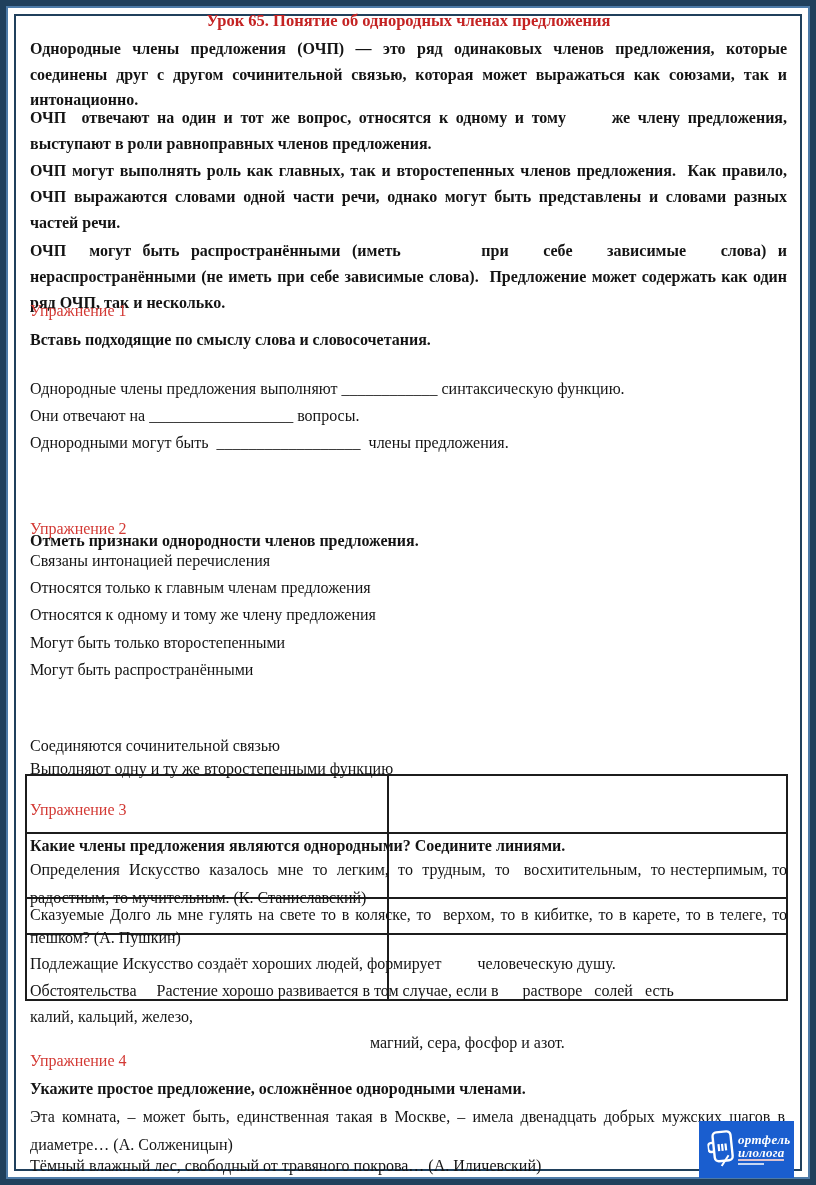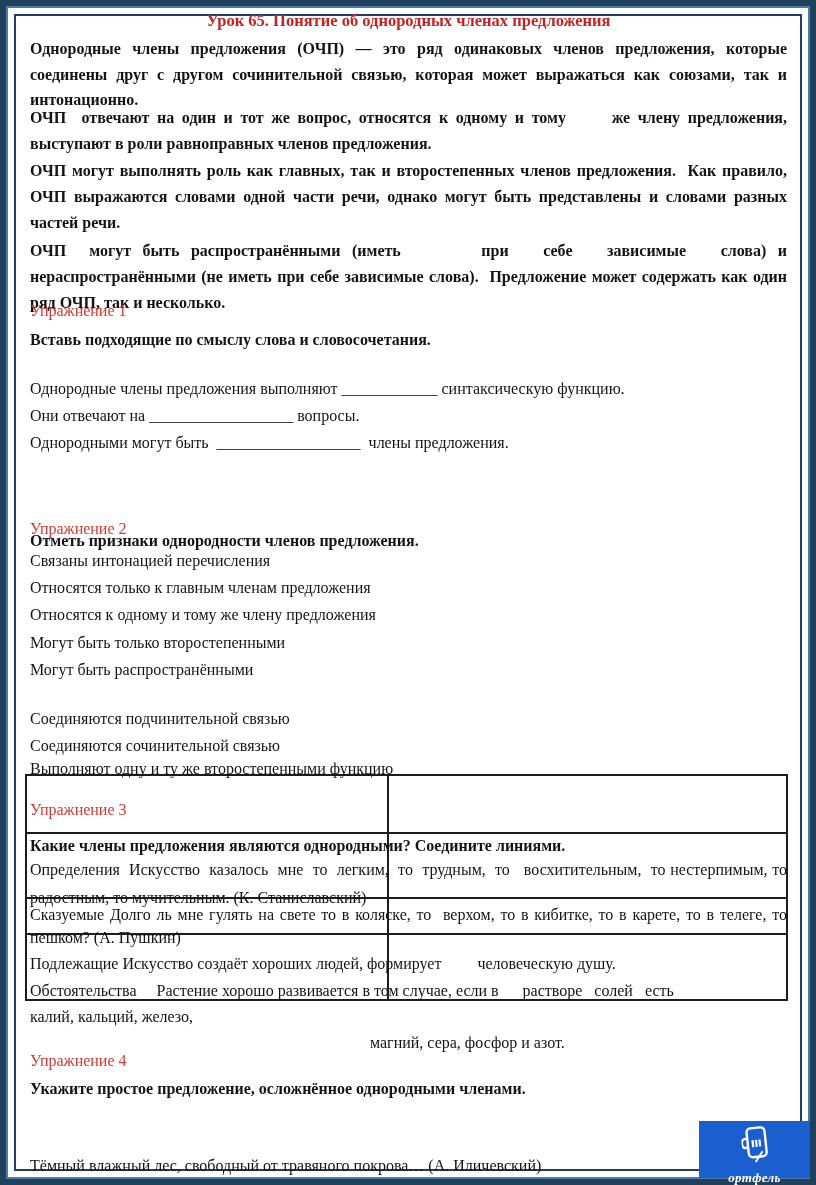--- a/index.html
+++ b/index.html
@@ -30,23 +30,23 @@
   .red{color:var(--red2);}
   .title{top:10px;text-align:center;font-weight:bold;color:var(--red);font-size:16.5px;line-height:22px;}
   .lh26{line-height:26px;}
   .line1{line-height:20px;}
   
   .tl{position:absolute;background:#1c1c1c;z-index:1;}
   .tl.h{height:2px;left:25px;width:763px;}
   .tl.v{width:2px;top:774px;height:227px;}
   
   .logo{
-    position:absolute;left:699px;top:1121px;width:111px;height:57px;
+    position:absolute;left:699px;top:1121px;width:95px;height:57px;
     background:var(--logoblue);z-index:10;
-    display:flex;align-items:center;gap:4px;padding:4px 9px;box-sizing:border-box;flex-direction:column;
+    display:flex;align-items:center;gap:4px;padding:4px 9px;box-sizing:border-box;
   }
   .logo-ic{flex:0 0 auto;transform:rotate(-6deg);}
   .logo-tx{color:#ffffff;font-style:italic;font-weight:bold;
     font-size:13px;line-height:13px;letter-spacing:0.3px;}
   .logo-tagline{margin-top:3px;}
   .tbar{display:block;height:2px;background:rgba(255,210,205,0.85);margin-bottom:2px;width:46px;}
   .tbar.short{width:26px;background:rgba(255,255,255,0.75);}
 </style>
 </head>
 <body>
@@ -69,21 +69,20 @@
   <div class="abs line1" style="top:406px;">Они отвечают на __________________ вопросы.</div>
   <div class="abs line1" style="top:433px;">Однородными могут быть &nbsp;__________________ &nbsp;члены предложения.</div>
 
   <div class="abs red line1" style="top:503px;margin-top:16px;">Упражнение 2</div>
   <div class="abs b line1" style="top:531px;">Отметь признаки однородности членов предложения.</div>
   <div class="abs line1" style="top:551px;">Связаны интонацией перечисления</div>
   <div class="abs line1" style="top:578px;">Относятся только к главным членам предложения</div>
   <div class="abs line1" style="top:605px;">Относятся к одному и тому же члену предложения</div>
   <div class="abs line1" style="top:633px;">Могут быть только второстепенными</div>
   <div class="abs line1" style="top:660px;">Могут быть распространёнными</div>
-  <div class="abs line1" style="top:709px;">Соединяются подчинительной связью</div>
   <div class="abs line1" style="top:736px;">Соединяются сочинительной связью</div>
   <div class="abs line1" style="top:759px;">Выполняют одну и ту же второстепенными функцию</div>
 
   <div class="tl h" style="top:774px;"></div>
   <div class="tl h" style="top:832px;"></div>
   <div class="tl h" style="top:897px;"></div>
   <div class="tl h" style="top:933px;"></div>
   <div class="tl h" style="top:999px;"></div>
   <div class="tl v" style="left:25px;"></div>
   <div class="tl v" style="left:387px;"></div>
@@ -93,20 +92,21 @@
   <div class="abs b line1" style="top:836px;">Какие члены предложения являются однородными? Соедините линиями.</div>
   <div class="abs j" style="top:856px;line-height:28px;">Определения &nbsp;Искусство &nbsp;казалось &nbsp;мне &nbsp;то &nbsp;легким, &nbsp;то &nbsp;трудным, &nbsp;то &nbsp; восхитительным, &nbsp;то нестерпимым, то радостным, то мучительным. (К. Станиславский)</div>
   <div class="abs j" style="top:903px;line-height:23px;">Сказуемые Долго ль мне гулять на свете то в коляске, то &nbsp;верхом, то в кибитке, то в карете, то в телеге, то пешком? (А. Пушкин)</div>
   <div class="abs line1" style="top:954px;">Подлежащие Искусство создаёт хороших людей, формирует &nbsp;&nbsp;&nbsp;&nbsp;&nbsp;&nbsp;&nbsp; человеческую душу.</div>
   <div class="abs line1" style="top:981px;">Обстоятельства &nbsp;&nbsp;&nbsp; Растение хорошо развивается в том случае, если в &nbsp;&nbsp;&nbsp;&nbsp; растворе &nbsp; солей &nbsp; есть</div>
   <div class="abs line1" style="top:1007px;">калий, кальций, железо,</div>
   <div class="abs line1" style="top:1033px;left:370px;width:417px;">магний, сера, фосфор и азот.</div>
 
   <div class="abs red line1" style="top:1051px;">Упражнение 4</div>
   <div class="abs b line1" style="top:1079px;">Укажите простое предложение, осложнённое однородными членами.</div>
+  <div class="abs j" style="top:1103px;line-height:28px;width:755px;">Эта комната, – может быть, единственная такая в Москве, – имела двенадцать добрых мужских шагов в диаметре… (А. Солженицын)</div>
   <div class="abs line1" style="top:1156px;">Тёмный влажный лес, свободный от травяного покрова… (А. Иличевский)</div>
 
   <div class="logo">
     <span class="logo-ic">
       <svg width="26" height="38" viewBox="0 0 26 38" fill="none">
         <rect x="6" y="3" width="18" height="29" rx="4" stroke="#ffffff" stroke-width="2.4"></rect>
         <path d="M6 13 h-3 a2.5 4 0 0 0 0 9 h3" stroke="#ffffff" stroke-width="2.4" fill="none"></path>
         <rect x="10" y="15" width="2.2" height="7" fill="#ffffff"></rect>
         <rect x="13.5" y="15" width="2.2" height="7" fill="#ffffff"></rect>
         <rect x="17" y="15" width="2.2" height="7" fill="#ffffff"></rect>

